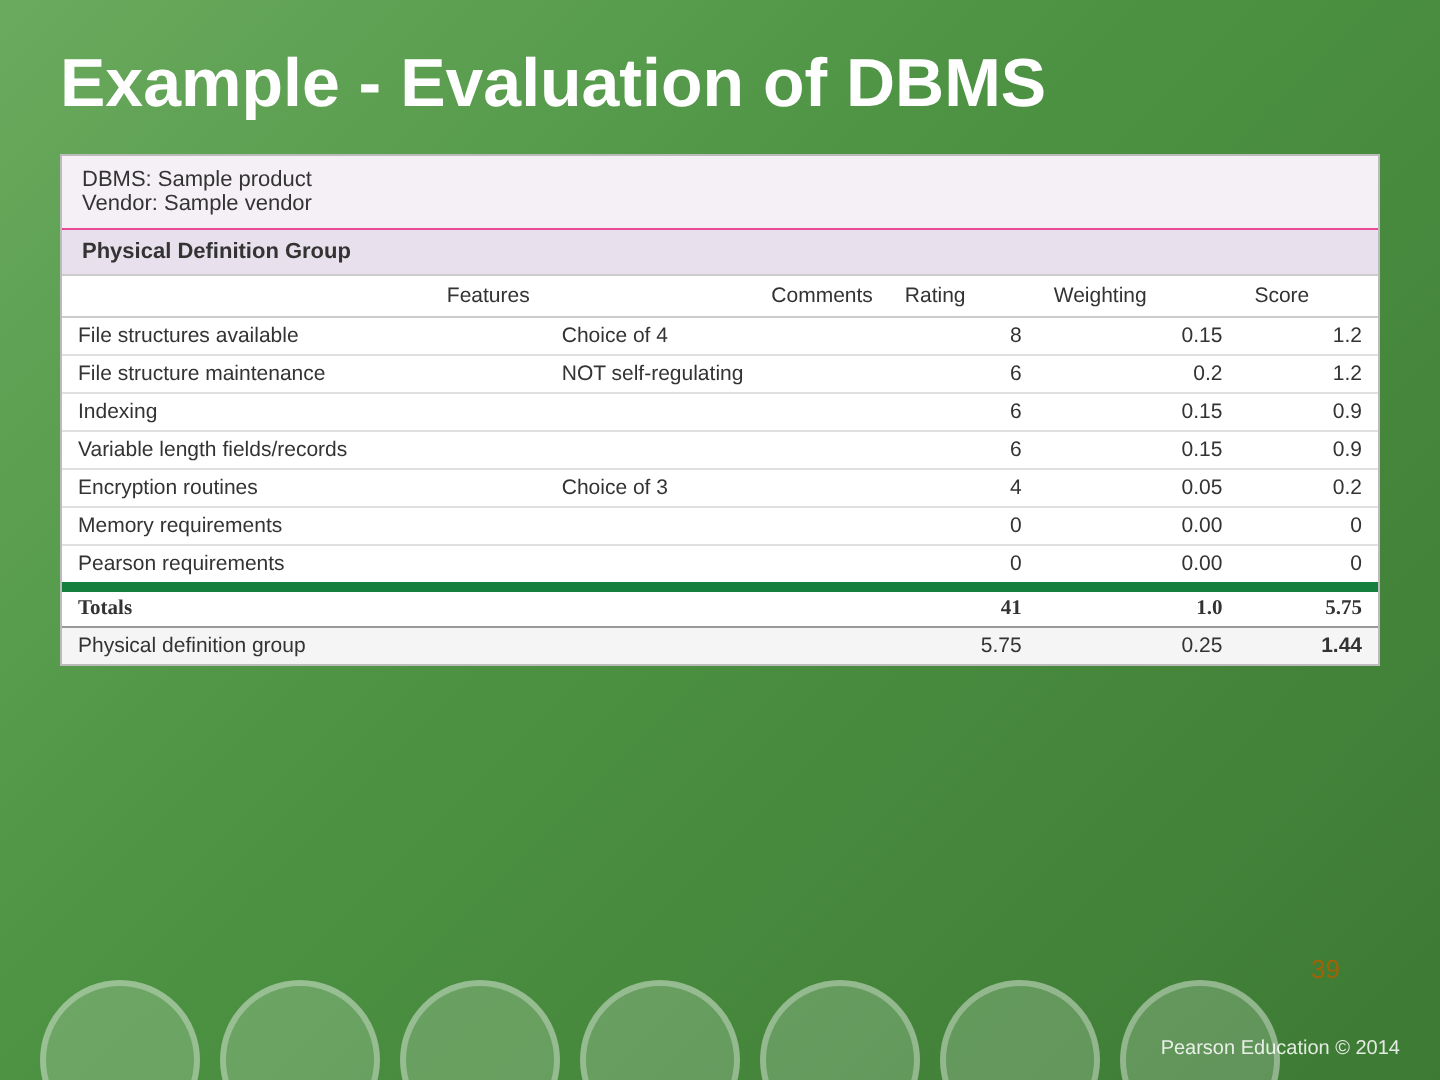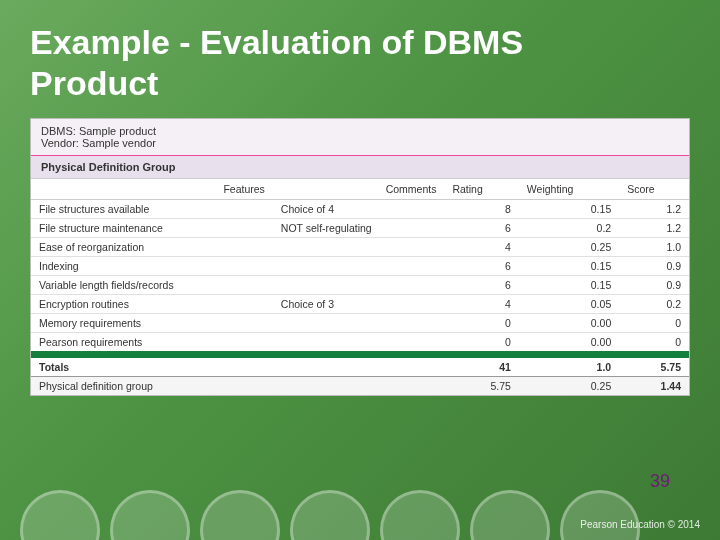--- a/index.html
+++ b/index.html
@@ -98,54 +98,54 @@
       color: #333;
       margin-top: 24px;
     }
 
     tbody td.right {
       text-align: right;
     }
 
     .totals-row td {
       font-weight: bold;
-      border-top: 7px solid #15803d;
+      border-top: 5px solid #15803d;
       border-bottom: 1px solid #999;
+      font-family: Liberation Serif, serif;
     }
 
     .summary-row td {
       background: #f5f5f5;
     }
 
     .summary-row td:last-child {
       font-weight: bold;
     }
 
     .page-number {
       position: absolute;
       bottom: 48px;
       right: 50px;
-      color: #701a75;
-      font-size: 18px;
+      color: #a16207;
+      font-size: 13px;
     }
 
     .footer-text {
       position: absolute;
       bottom: 10px;
       right: 20px;
       color: rgba(255,255,255,0.85);
       font-size: 10px;
     }
   </style>
 </head>
 <body>
 
 <h1 class="title">
   <span>Example - Evaluation of DBMS</span><br>
-  <span>Product</span>
 </h1>
 
 <div class="content-box">
   <div class="dbms-header">
     <div>DBMS:  Sample product</div>
     <div>Vendor: Sample vendor</div>
   </div>
   <div class="group-header">Physical Definition Group</div>
   <table>
     <thead>
@@ -166,27 +166,20 @@
       <td class="right">1.2</td>
     </tr>
         <tr>
       <td>File structure maintenance</td>
       <td>NOT self-regulating</td>
       <td class="right">6</td>
       <td class="right">0.2</td>
       <td class="right">1.2</td>
     </tr>
         <tr>
-      <td>Ease of reorganization</td>
-      <td></td>
-      <td class="right">4</td>
-      <td class="right">0.25</td>
-      <td class="right">1.0</td>
-    </tr>
-        <tr>
       <td>Indexing</td>
       <td></td>
       <td class="right">6</td>
       <td class="right">0.15</td>
       <td class="right">0.9</td>
     </tr>
         <tr>
       <td>Variable length fields/records</td>
       <td></td>
       <td class="right">6</td>

